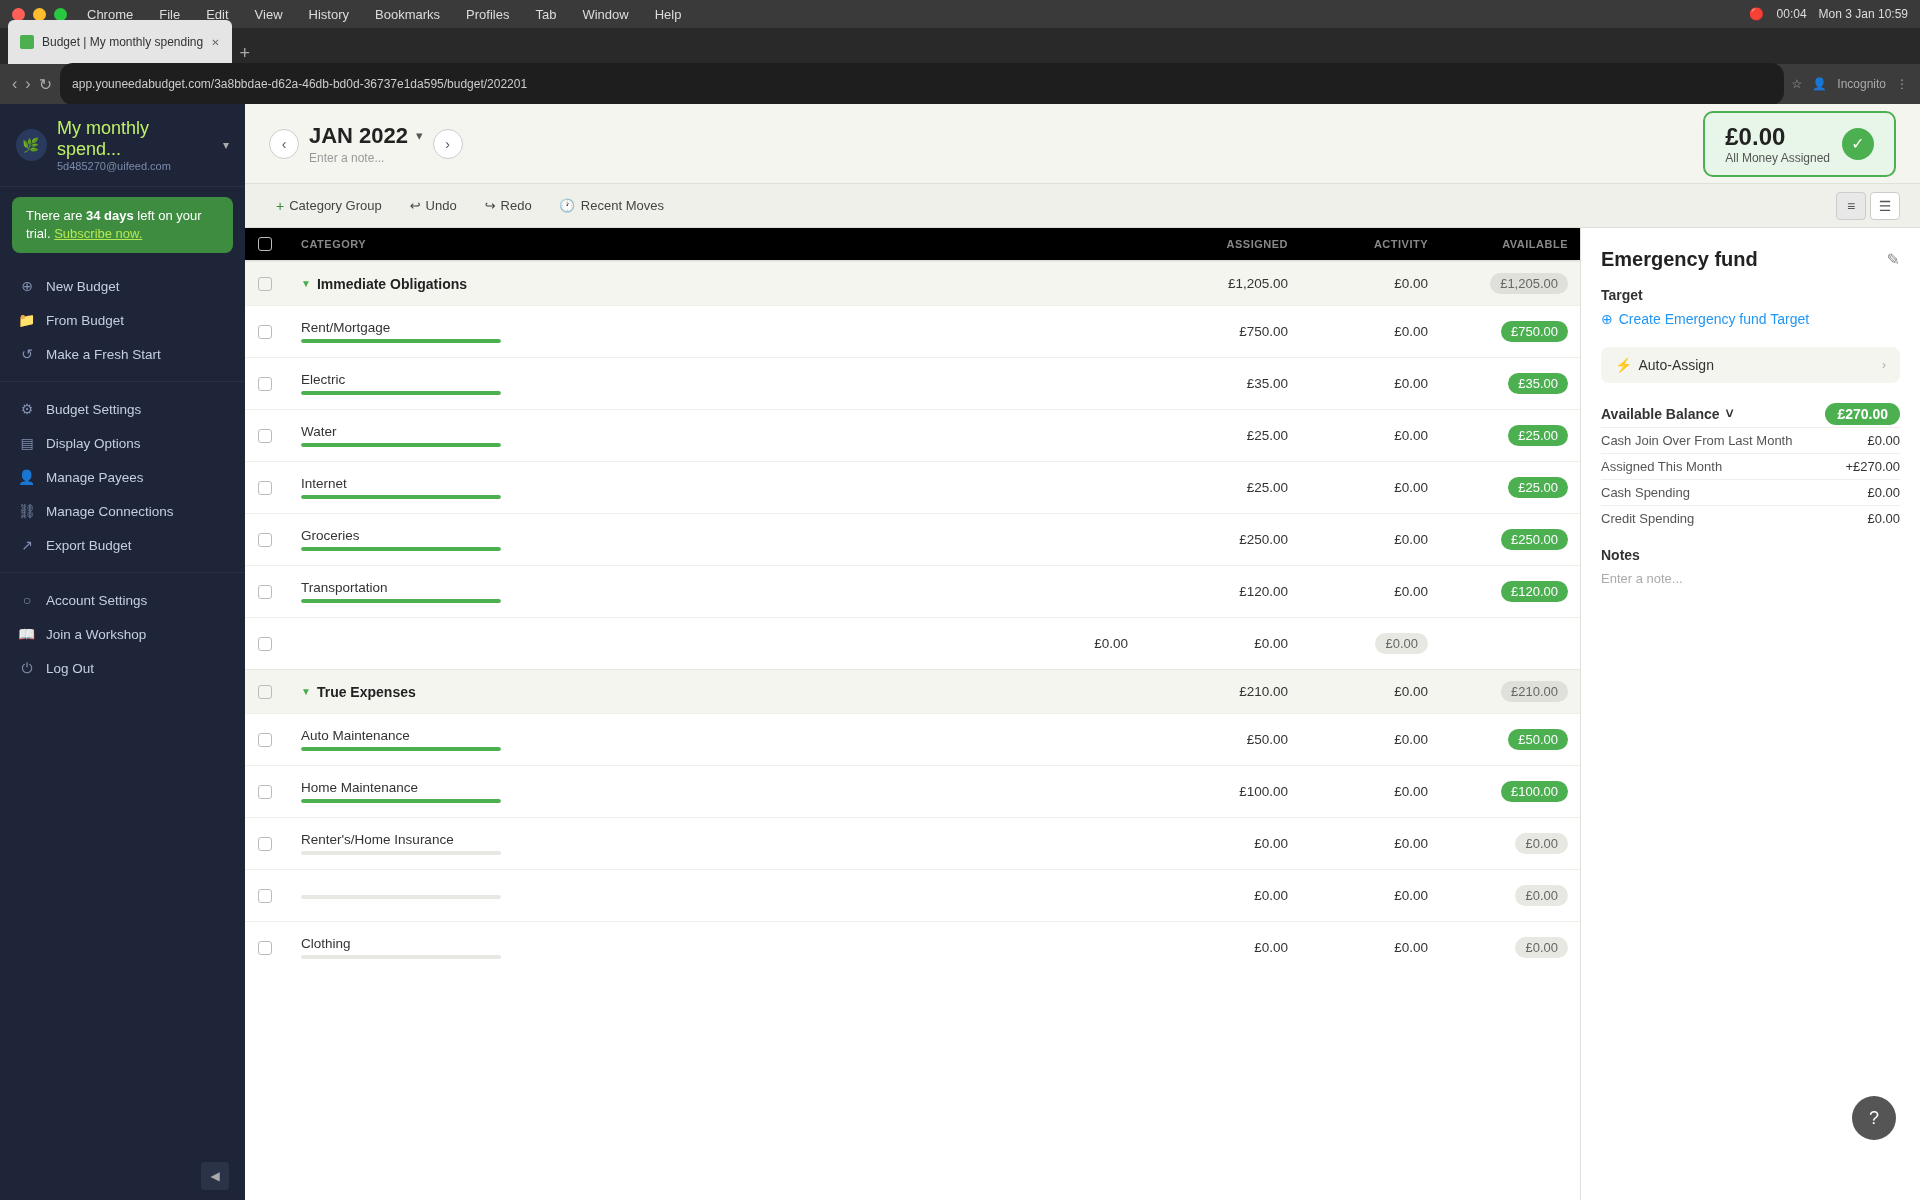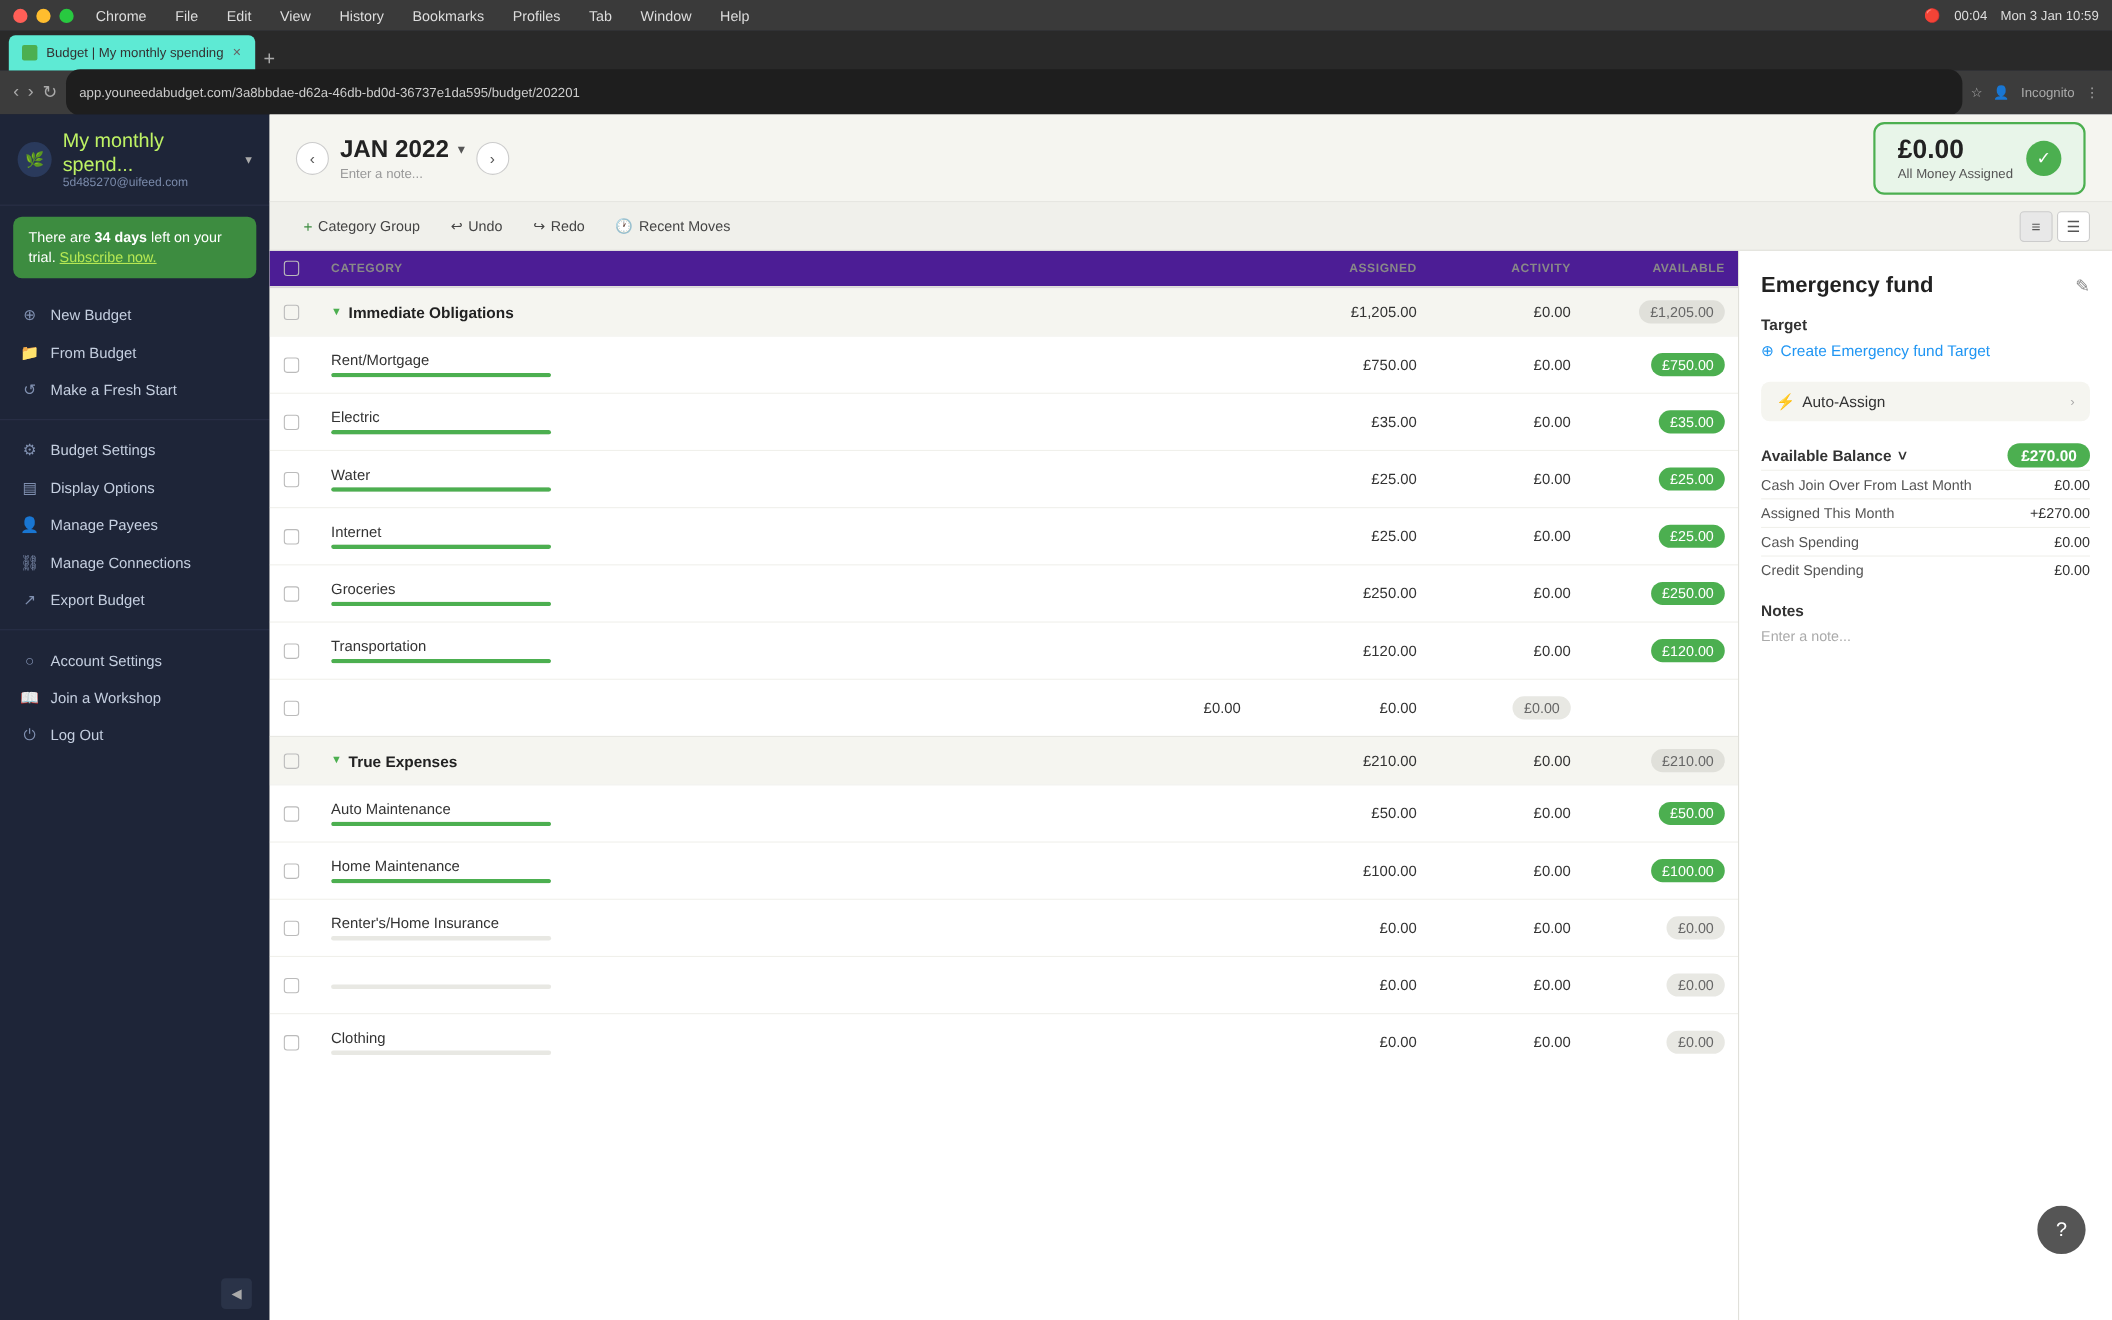--- a/index.html
+++ b/index.html
@@ -36,22 +36,22 @@
       font-size: 12px;
     }
     .tab-bar {
       height: 36px;
       background: #292929;
       display: flex;
       align-items: flex-end;
       padding: 0 8px;
     }
     .tab {
-      height: 32px;
-      background: #5eead4;
+      height: 44px;
+      background: #e5e5e5;
       border-radius: 6px 6px 0 0;
       display: flex;
       align-items: center;
       padding: 0 12px;
       gap: 8px;
       font-size: 12px;
       color: #333;
       min-width: 200px;
     }
     .tab-favicon { width: 14px; height: 14px; background: #4CAF50; border-radius: 2px; }
@@ -238,21 +238,21 @@
       flex: 1;
       overflow-y: auto;
       background: white;
     }
 
     .table-header {
       display: grid;
       grid-template-columns: 40px 1fr 160px 140px 140px;
       padding: 6px 0;
       border-bottom: 1px solid #e0e0da;
-      background: #4c1d95;
+      background: #000000;
       position: sticky;
       top: 0;
       z-index: 10;
     }
     .table-header-cell {
       font-size: 11px;
       font-weight: 600;
       color: #888;
       letter-spacing: 0.5px;
       text-transform: uppercase;

